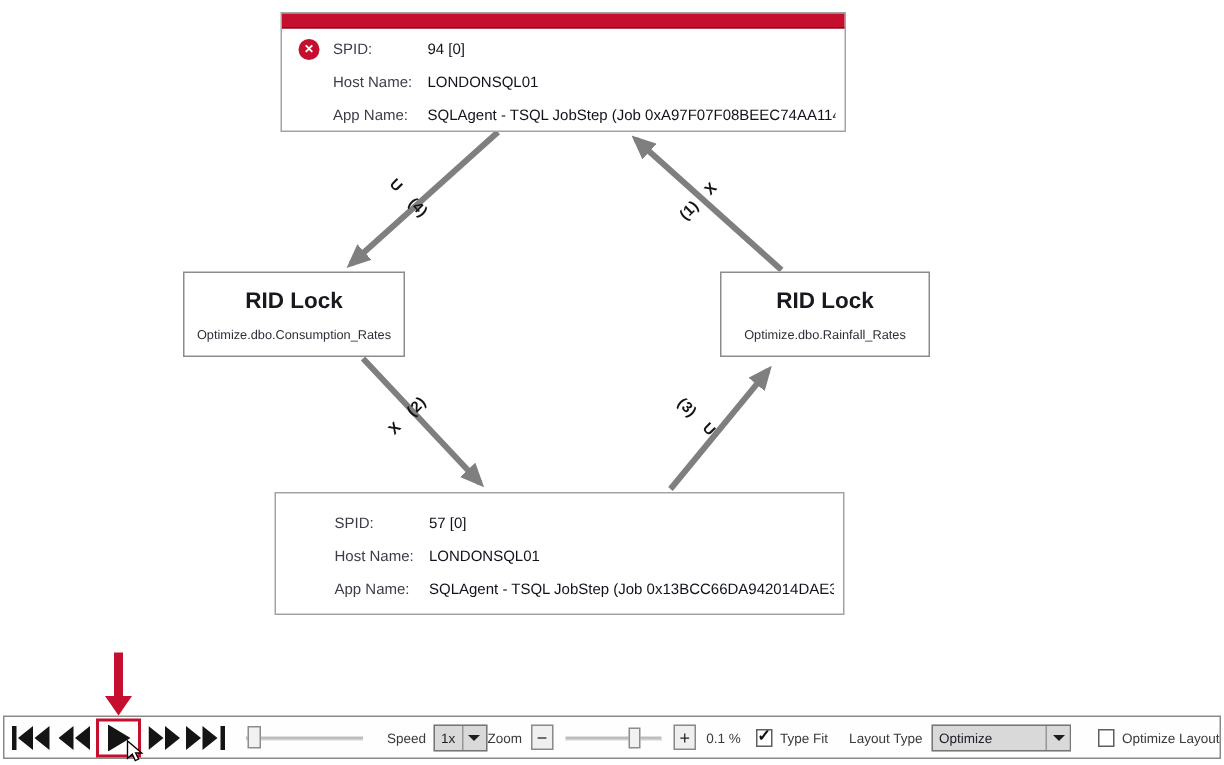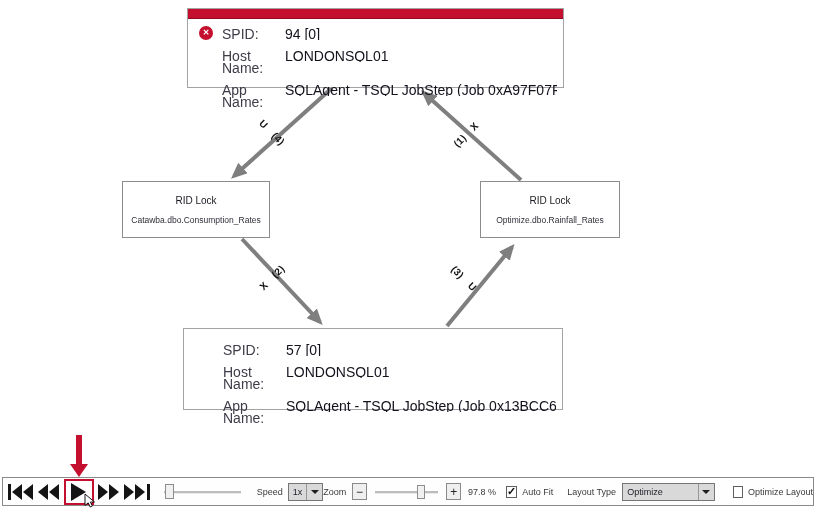--- a/index.html
+++ b/index.html
@@ -4,35 +4,35 @@
 <style>
   html,body{margin:0;padding:0;background:#ffffff;}
   #stage{position:relative;width:816px;height:510px;background:#ffffff;overflow:hidden;
          font-family:"Liberation Sans",sans-serif;color:#1c1c26;}
 
   
   .proc-node{position:absolute;background:#fff;border:1px solid #a3a3a3;box-sizing:border-box;}
   #top-node{left:187px;top:8px;width:377px;height:80px;}
   #bottom-node{left:183px;top:328px;width:380px;height:82px;}
   .node-accent{position:absolute;top:0;left:0;right:0;height:9px;background:#C4102E;border-bottom:1px solid #8e0b22;}
-  .node-rows{position:absolute;display:flex;flex-direction:column;gap:10px;font-size:14px;line-height:12px;}
+  .node-rows{position:absolute;display:flex;flex-direction:column;gap:10px;font-size:10px;line-height:12px;}
   #top-node .node-rows{left:34px;top:19px;right:6px;}
   #bottom-node .node-rows{left:39px;top:15px;right:6px;}
   .node-row{display:flex;align-items:baseline;}
   .fld-lbl{width:63px;color:#3d3d49;flex:none;}
   .fld-val{font-weight:400;color:#12121c;white-space:nowrap;overflow:hidden;}
   .err-icon{position:absolute;left:11px;top:17px;width:14px;height:14px;border-radius:50%;
             background:#C4102E;color:#fff;display:flex;align-items:center;justify-content:center;
             font-size:8px;font-weight:700;line-height:1;}
 
   .lock-node{position:absolute;background:#fff;border:1px solid #8c8c8c;box-sizing:border-box;
              display:flex;flex-direction:column;align-items:center;justify-content:center;gap:9px;text-align:center;}
   #left-lock{left:122px;top:181px;width:148px;height:57px;}
   #right-lock{left:480px;top:181px;width:140px;height:57px;}
-  .lock-title{font-size:10px;font-weight:400;color:#18181f;}
+  .lock-title{font-size:15px;font-weight:700;color:#18181f;}
   .lock-res{font-size:8.5px;color:#2e2e38;}
 
   
   #edges{position:absolute;left:0;top:0;}
   .edge-label{position:absolute;width:52px;text-align:center;font-size:10px;font-weight:700;
               color:#141414;word-spacing:7px;letter-spacing:.4px;white-space:nowrap;}
   #lbl-e1{left:246px;top:127px;transform:rotate(45deg);}
   #lbl-e2{left:246px;top:272px;transform:rotate(-45deg);}
   #lbl-e3{left:438px;top:273px;transform:rotate(45deg);}
   #lbl-e4{left:440px;top:129px;transform:rotate(-45deg);}
@@ -131,21 +131,21 @@
       </div>
       <div class="node-row">
         <span class="fld-lbl">App Name:</span>
         <span class="fld-val">SQLAgent - TSQL JobStep (Job 0x13BCC66DA942014DAE3BBE0B...</span>
       </div>
     </div>
   </div>
 
   <div class="lock-node" id="left-lock">
     <span class="lock-title">RID Lock</span>
-    <span class="lock-res">Catawba.dbo.Consumption_Rates</span>
+    <span class="lock-res">Optimize.dbo.Consumption_Rates</span>
   </div>
   <div class="lock-node" id="right-lock">
     <span class="lock-title">RID Lock</span>
     <span class="lock-res">Optimize.dbo.Rainfall_Rates</span>
   </div>
 
   <div id="toolbar">
     <button class="pb-btn ml5">
       <svg width="26" height="16" viewBox="0 0 26 16">
         <rect x="0" y="0" width="3" height="16"></rect>
@@ -200,26 +200,26 @@
       </span>
     </div>
 
     <span class="tb-label ml12">Zoom</span>
     <button class="sq-btn ml6">−</button>
     <div class="slider" id="zoom-slider">
       <div class="track"></div>
       <div class="thumb"></div>
     </div>
     <button class="sq-btn ml8">+</button>
-    <span class="tb-label ml7">97.8 %</span>
+    <span class="tb-label ml7">0.1 %</span>
 
     <span class="cb ml10">
       <span>✓</span>
     </span>
-    <span class="tb-label ml5">Auto Fit</span>
+    <span class="tb-label ml5">Type Fit</span>
 
     <span class="tb-label ml14">Layout Type</span>
     <div class="dropdown" id="layout-dd">
       <span class="dd-value">Optimize</span>
       <span class="dd-btn">
         <span class="caret"></span>
       </span>
     </div>
 
     <span class="cb ml18"></span>

